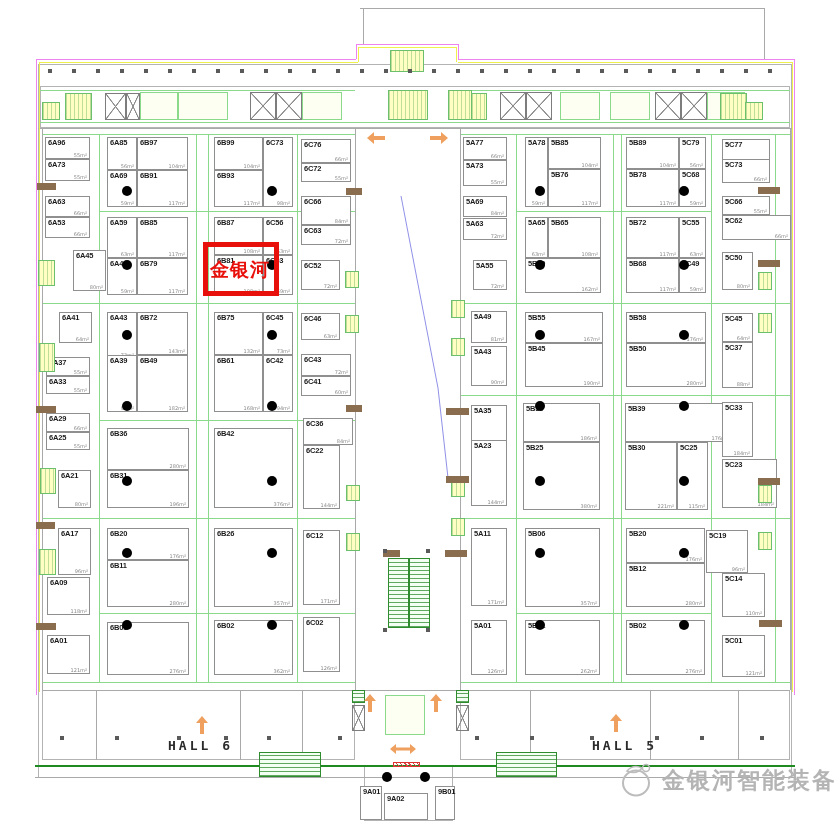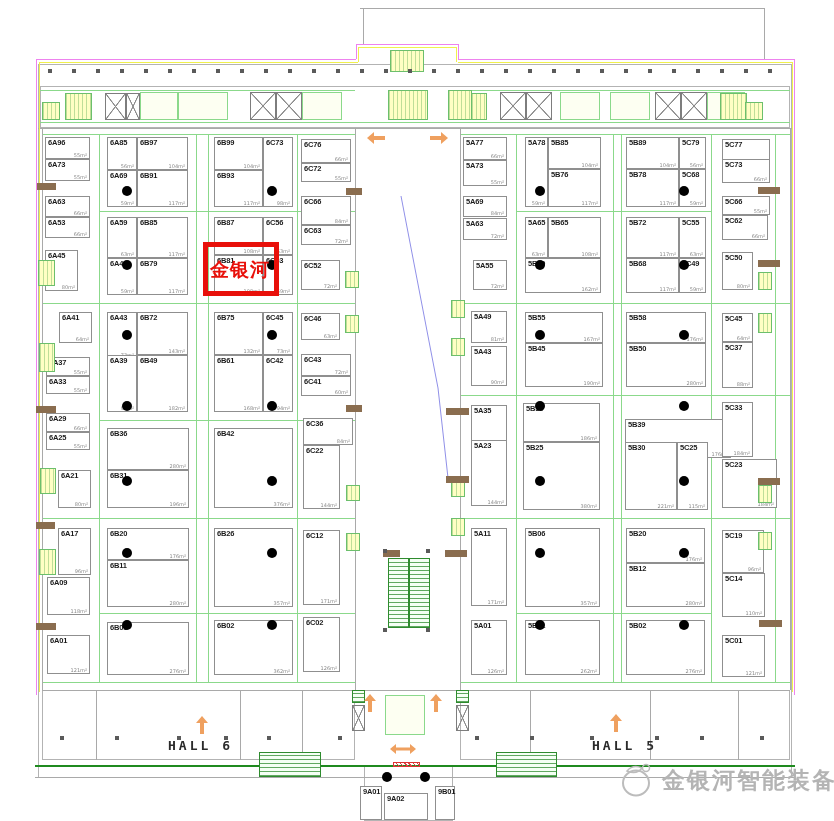--- a/index.html
+++ b/index.html
@@ -236,21 +236,21 @@
         <span class="barea">55m²</span>
       </div>
       <div class="booth" style="left: 45px; top: 196px; width: 45px; height: 21px;">
         <span class="bid">6A63</span>
         <span class="barea">66m²</span>
       </div>
       <div class="booth" style="left: 45px; top: 217px; width: 45px; height: 21px;">
         <span class="bid">6A53</span>
         <span class="barea">66m²</span>
       </div>
-      <div class="booth" style="left: 45px; top: 250px; width: 33px; height: 41px;">
+      <div class="booth" style="left: 73px; top: 250px; width: 33px; height: 41px;">
         <span class="bid">6A45</span>
         <span class="barea">80m²</span>
       </div>
       <div class="booth" style="left: 59px; top: 312px; width: 33px; height: 31px;">
         <span class="bid">6A41</span>
         <span class="barea">64m²</span>
       </div>
       <div class="booth" style="left: 46px; top: 357px; width: 44px; height: 19px;">
         <span class="bid">6A37</span>
         <span class="barea">55m²</span>
@@ -580,21 +580,21 @@
         <span class="barea">59m²</span>
       </div>
       <div class="booth" style="left: 626px; top: 312px; width: 80px; height: 31px;">
         <span class="bid">5B58</span>
         <span class="barea">176m²</span>
       </div>
       <div class="booth" style="left: 626px; top: 343px; width: 80px; height: 44px;">
         <span class="bid">5B50</span>
         <span class="barea">280m²</span>
       </div>
-      <div class="booth" style="left: 625px; top: 403px; width: 106px; height: 39px; margin-top: 16px;">
+      <div class="booth" style="left: 625px; top: 403px; width: 106px; height: 39px;">
         <span class="bid">5B39</span>
         <span class="barea">176m²</span>
       </div>
       <div class="booth" style="left: 625px; top: 442px; width: 52px; height: 68px;">
         <span class="bid">5B30</span>
         <span class="barea">221m²</span>
       </div>
       <div class="booth" style="left: 677px; top: 442px; width: 31px; height: 68px;">
         <span class="bid">5C25</span>
         <span class="barea">115m²</span>
@@ -616,21 +616,21 @@
         <span class="barea">55m²</span>
       </div>
       <div class="booth" style="left: 722px; top: 159px; width: 48px; height: 24px;">
         <span class="bid">5C73</span>
         <span class="barea">66m²</span>
       </div>
       <div class="booth" style="left: 722px; top: 196px; width: 48px; height: 19px;">
         <span class="bid">5C66</span>
         <span class="barea">55m²</span>
       </div>
-      <div class="booth" style="left: 722px; top: 215px; width: 46px; height: 25px;">
+      <div class="booth" style="left: 722px; top: 215px; width: 69px; height: 25px;">
         <span class="bid">5C62</span>
         <span class="barea">66m²</span>
       </div>
       <div class="booth" style="left: 722px; top: 252px; width: 31px; height: 38px;">
         <span class="bid">5C50</span>
         <span class="barea">80m²</span>
       </div>
       <div class="booth" style="left: 722px; top: 313px; width: 31px; height: 29px;">
         <span class="bid">5C45</span>
         <span class="barea">64m²</span>
@@ -640,21 +640,21 @@
         <span class="barea">88m²</span>
       </div>
       <div class="booth" style="left: 722px; top: 402px; width: 31px; height: 55px;">
         <span class="bid">5C33</span>
         <span class="barea">184m²</span>
       </div>
       <div class="booth" style="left: 722px; top: 459px; width: 55px; height: 49px;">
         <span class="bid">5C23</span>
         <span class="barea">184m²</span>
       </div>
-      <div class="booth" style="left: 722px; top: 530px; width: 42px; height: 43px; text-align: right;">
+      <div class="booth" style="left: 706px; top: 530px; width: 42px; height: 43px; text-align: right;">
         <span class="bid">5C19</span>
         <span class="barea">96m²</span>
       </div>
       <div class="booth" style="left: 722px; top: 573px; width: 43px; height: 44px;">
         <span class="bid">5C14</span>
         <span class="barea">110m²</span>
       </div>
       <div class="booth" style="left: 722px; top: 635px; width: 43px; height: 42px;">
         <span class="bid">5C01</span>
         <span class="barea">121m²</span>

